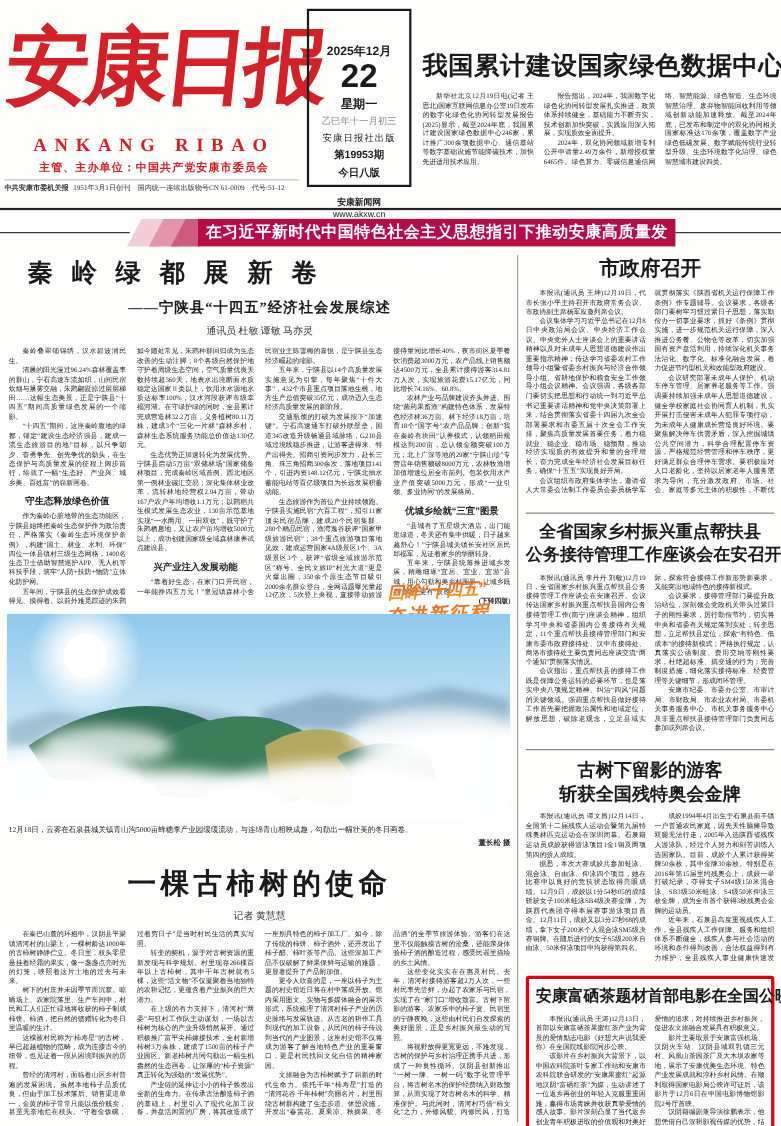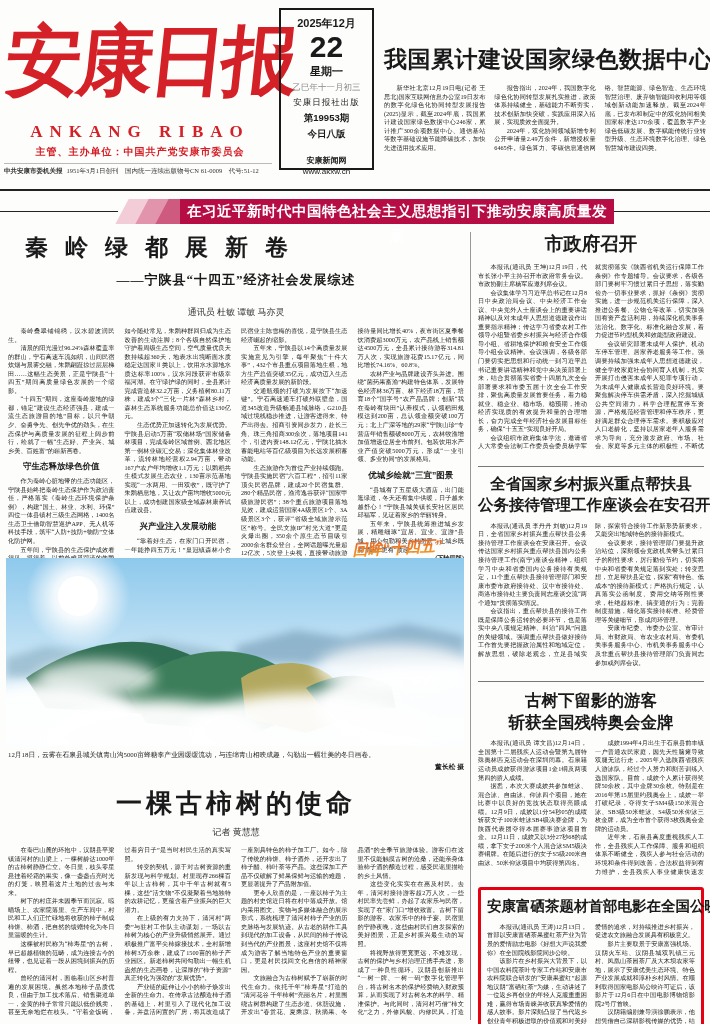--- a/index.html
+++ b/index.html
@@ -11,21 +11,21 @@
   .header { position:absolute; left:0; top:0; width:710px; height:192px; }
   .masthead { position:absolute; left:6px; top:2px; width:268px; text-align:center; }
   .masthead-title { font-size:76px; line-height:118px; font-weight:bold; color:#d42027; transform:skewX(-6deg); letter-spacing:-4px; white-space:nowrap; }
   .masthead-latin { font-size:17px; font-weight:bold; color:#d42027; letter-spacing:7px; margin-top:2px; }
   .masthead-org { font-size:10px; font-weight:bold; color:#d42027; margin-top:3px; letter-spacing:1px; }
   .masthead-strip { position:absolute; left:4px; top:163px; width:268px; font-size:6.5px; color:#333; text-align:left; white-space:nowrap; border-top:0.5px solid #bbb; padding-top:3px; }
   .masthead-strip b { font-weight:bold; margin-right:4px; }
   .header-rule { position:absolute; left:0; top:189px; width:710px; height:1.5px; background:#222; }
 
   .datebox { position:absolute; left:279px; top:8px; width:95px; height:162px; border:2px solid #1a1a1a; text-align:center; padding-top:6px; font-family:"Liberation Sans",sans-serif; }
-  .db-ym { font-size:11px; font-weight:bold; }
+  .db-ym { font-size:11px; font-weight:bold;margin-top:23px; }
   .db-day { font-size:30px; font-weight:bold; line-height:32px; }
   .db-week { font-size:11px; font-weight:bold; margin-top:1px; }
   .db-lunar { font-size:8.5px; color:#8a8a8a; margin-top:3px; font-family:"Liberation Serif",serif; }
   .db-pub { font-size:8.5px; margin-top:3px; letter-spacing:1px; font-family:"Liberation Serif",serif; }
   .db-issue,.db-pages { font-size:9.5px; font-weight:bold; margin-top:3px; }
   .db-site { font-size:8px; font-weight:bold; margin-top:14px; }
   .db-url { font-size:8px; margin-top:1px; }
 
   .topstory { position:absolute; left:384px; top:44px; width:322px; }
   .topstory-h { font-family:"Liberation Sans",sans-serif; font-size:23px; font-weight:bold; letter-spacing:0.5px; white-space:nowrap; }
@@ -47,21 +47,21 @@
 
   
   .bodytext p { font-size:6.2px; line-height:1.38; text-align:justify; text-indent:2em; color:#222; }
   .bodytext p.right { text-align:right; text-indent:0; font-weight:bold; }
   .bodytext .subhead { font-size:8.5px; font-weight:bold; font-family:"Liberation Sans",sans-serif; text-align:center; margin:6px 0 4px; }
 
   
   .lead { position:absolute; left:8px; top:232px; width:456px; }
   .lead-h { font-family:"Liberation Sans",sans-serif; font-size:23px; font-weight:bold; text-align:left; letter-spacing:17px; white-space:nowrap; padding-left:17px; }
   .lead-sub { font-size:13px; font-weight:bold; text-align:center; margin-top:8px; letter-spacing:1px; }
-  .lead-by { font-size:9px; text-align:center; margin-top:17px; color:#333; }
+  .lead-by { font-size:9px; text-align:center; margin-top:6px; color:#333; }
   .lead-bodywrap { position:relative; margin-top:8px; }
   .lead-body { height:252px; overflow:hidden; column-count:4; column-gap:10px; }
   .badge { position:absolute; right:2px; bottom:-2px; width:128px; text-align:center; transform:rotate(-3deg); font-family:"Liberation Sans",sans-serif; font-weight:bold; font-style:italic; pointer-events:none; }
   .badge span { display:block; background:linear-gradient(180deg,#e23a17,#f59a1f); -webkit-background-clip:text; background-clip:text; color:transparent; text-shadow:0 0 1px rgba(245,180,60,0.35); }
   .badge .b1 { font-size:15px; }
   .badge .b2 { font-size:17px; letter-spacing:2px; }
 
   
   .photo { position:absolute; left:6px; top:558px; width:458px; height:188px; overflow:hidden; }
   .photo svg { display:block; }

